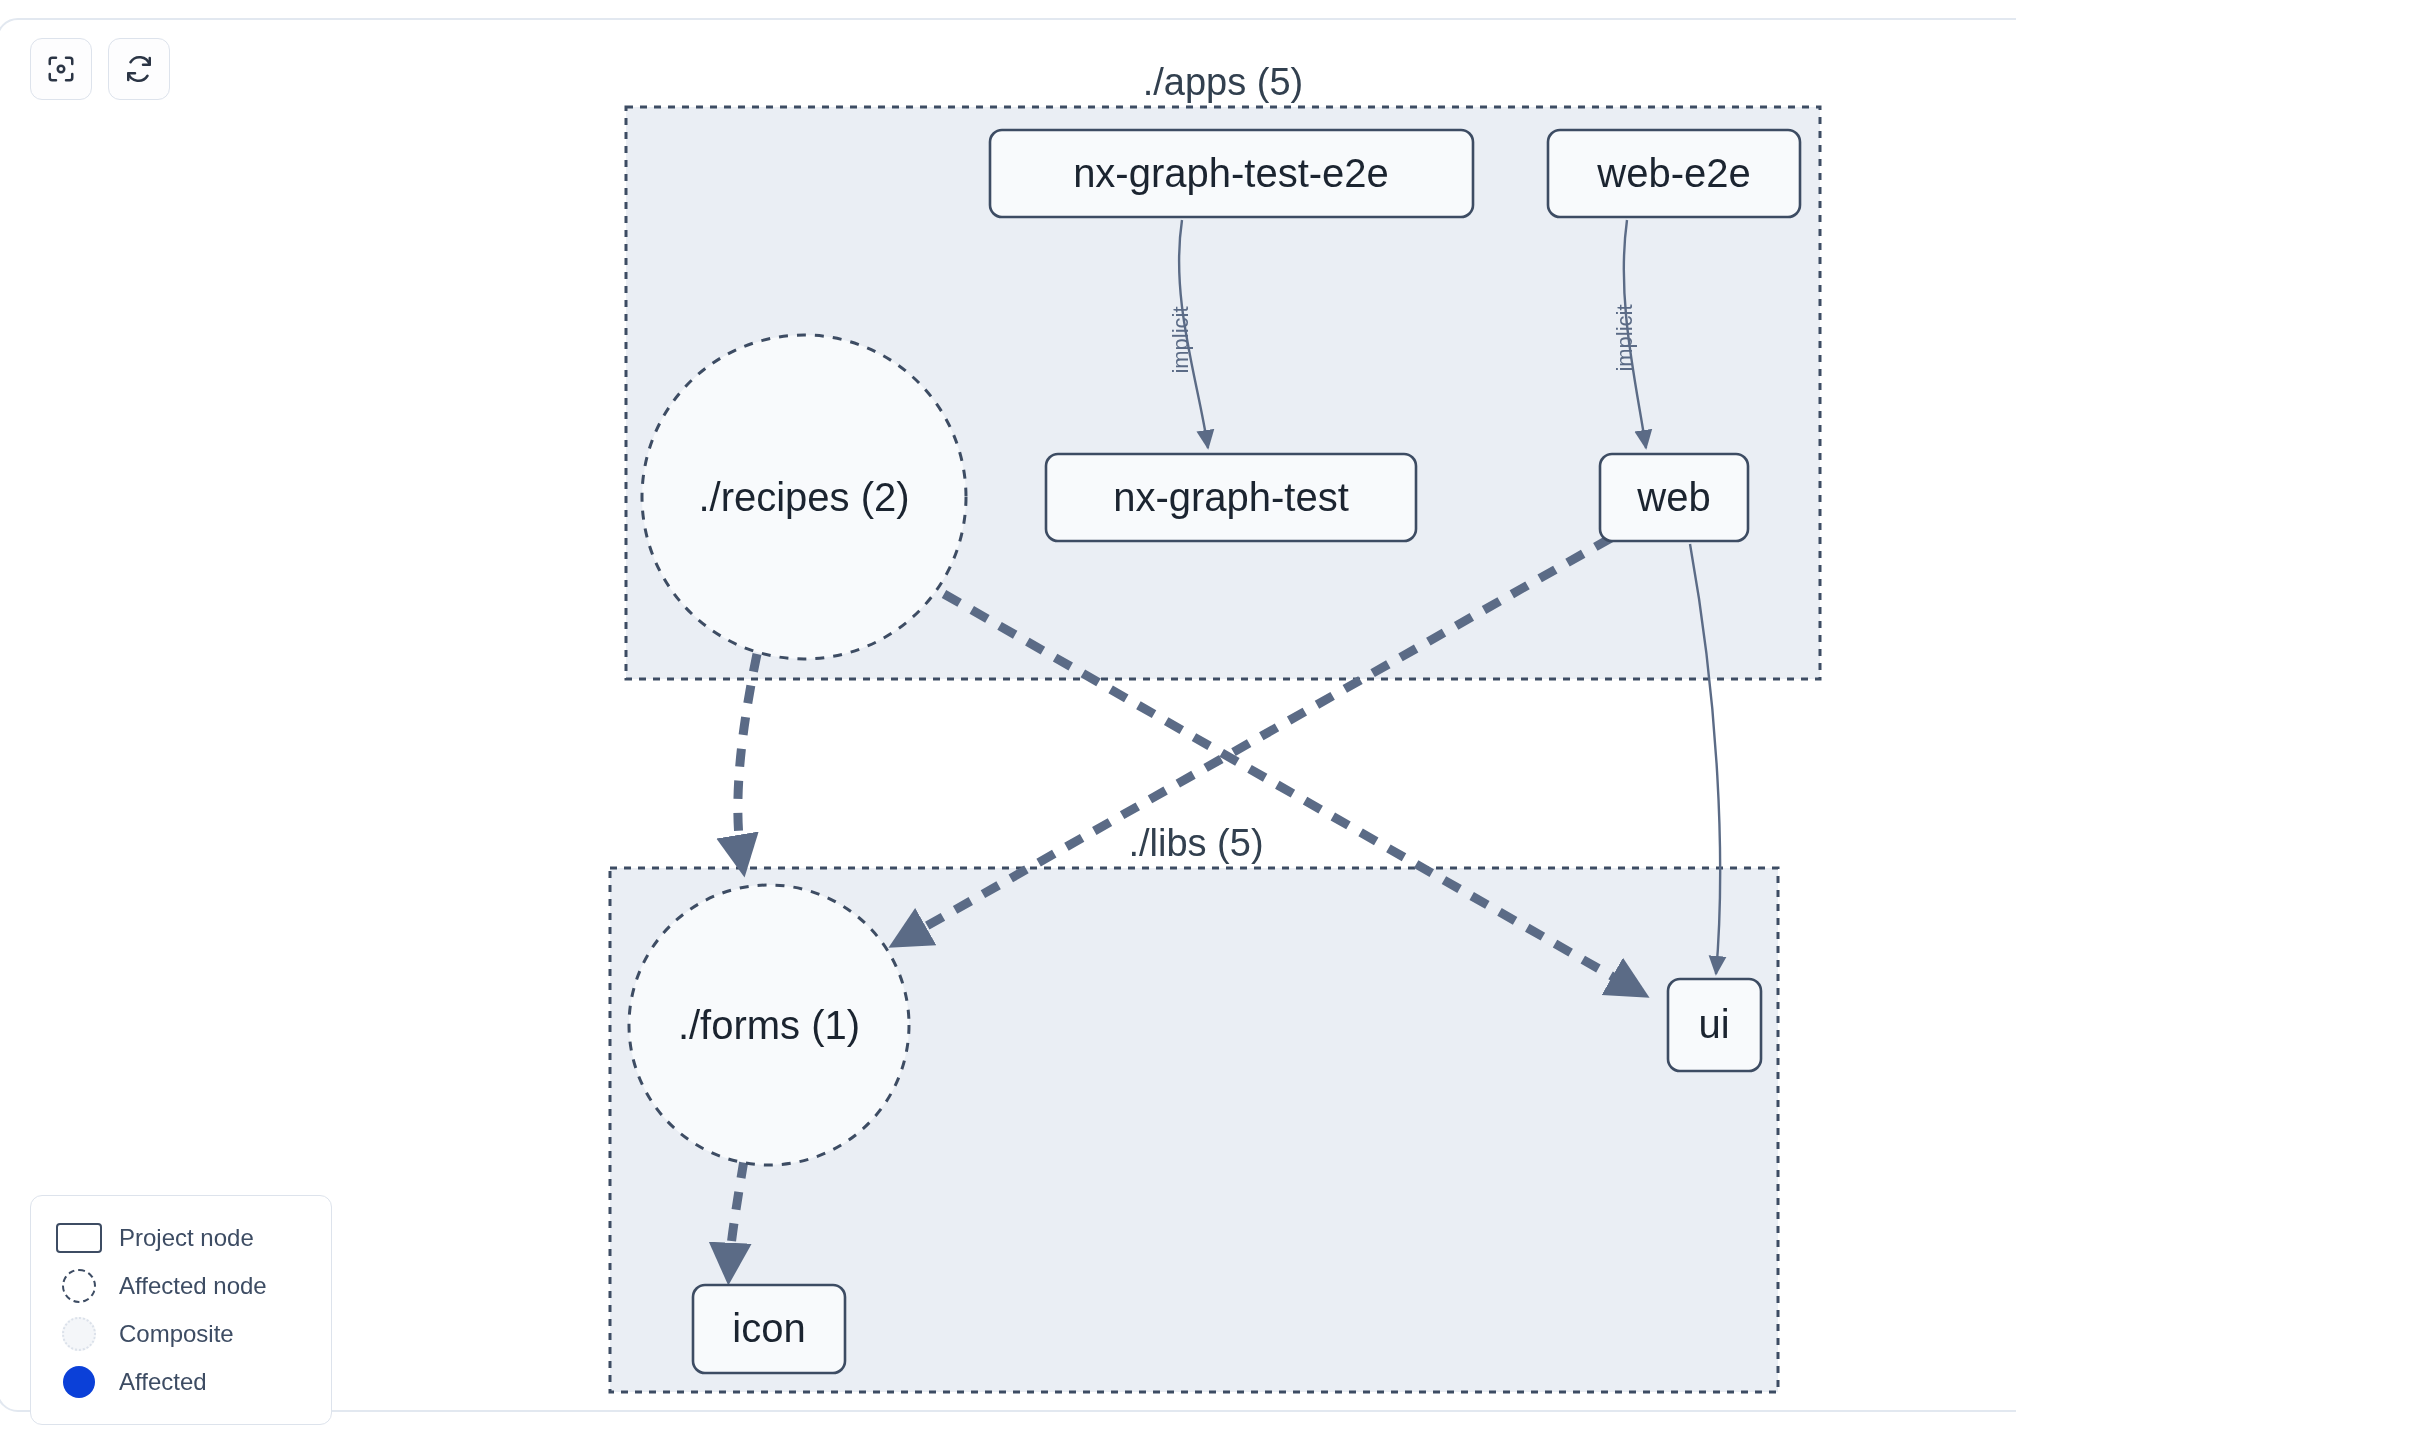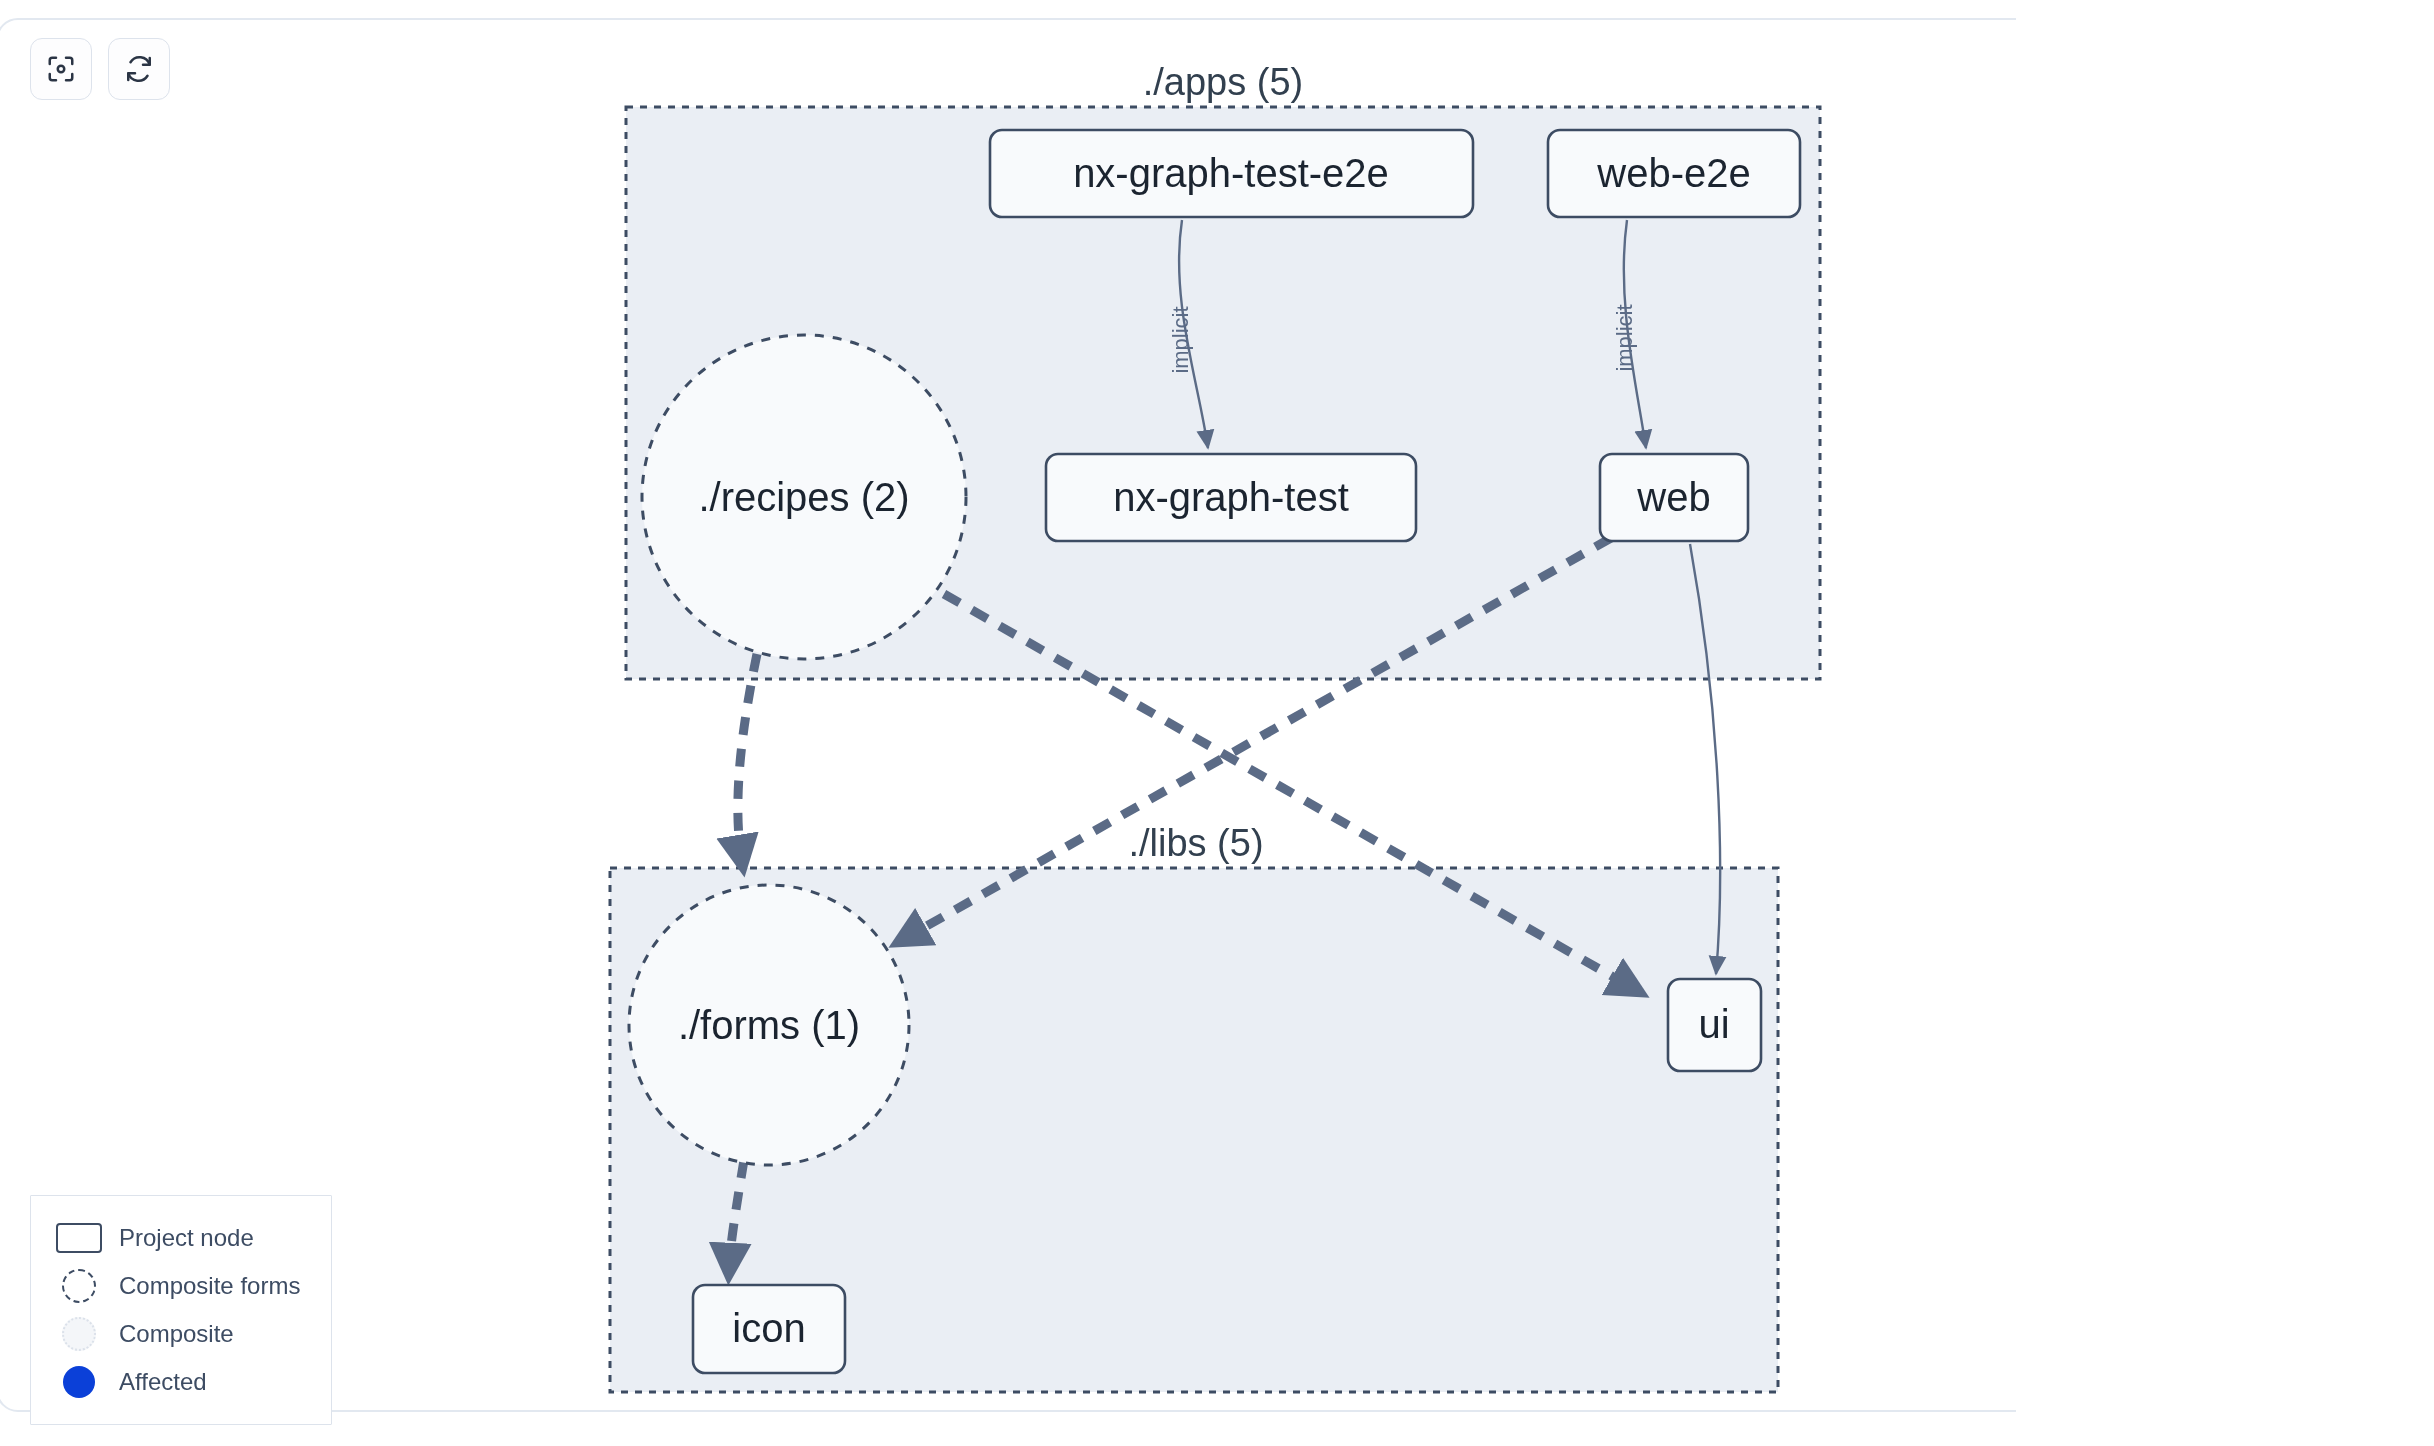--- a/index.html
+++ b/index.html
@@ -117,21 +117,21 @@
     text-anchor: middle;
   }
 
   
   #legend {
     position: absolute;
     left: 30px;
     top: 1195px;
     width: 302px;
     border: 1.6px solid #dde3ec;
-    border-radius: 1px;
+    border-radius: 12px;
     background: #ffffff;
     padding: 18px 20px 18px 22px;
     box-sizing: border-box;
     z-index: 40;
   }
   .legend-row {
     display: flex;
     align-items: center;
     height: 48px;
   }
@@ -301,21 +301,21 @@
     <div class="legend-row">
       <span class="legend-swatch">
         <span class="sw-project"></span>
       </span>
       <span class="legend-text">Project node</span>
     </div>
     <div class="legend-row">
       <span class="legend-swatch">
         <span class="sw-composite"></span>
       </span>
-      <span class="legend-text">Composite forms</span>
+      <span class="legend-text">Affected node</span>
     </div>
     <div class="legend-row">
       <span class="legend-swatch">
         <span class="sw-affected"></span>
       </span>
       <span class="legend-text">Composite</span>
     </div>
     <div class="legend-row">
       <span class="legend-swatch">
         <span class="sw-touched"></span>

